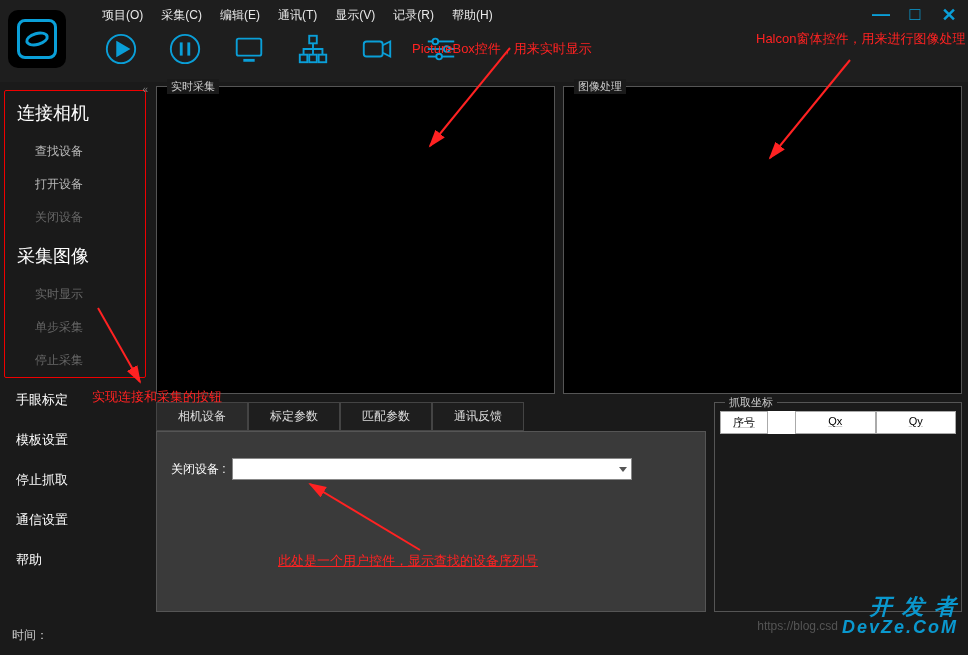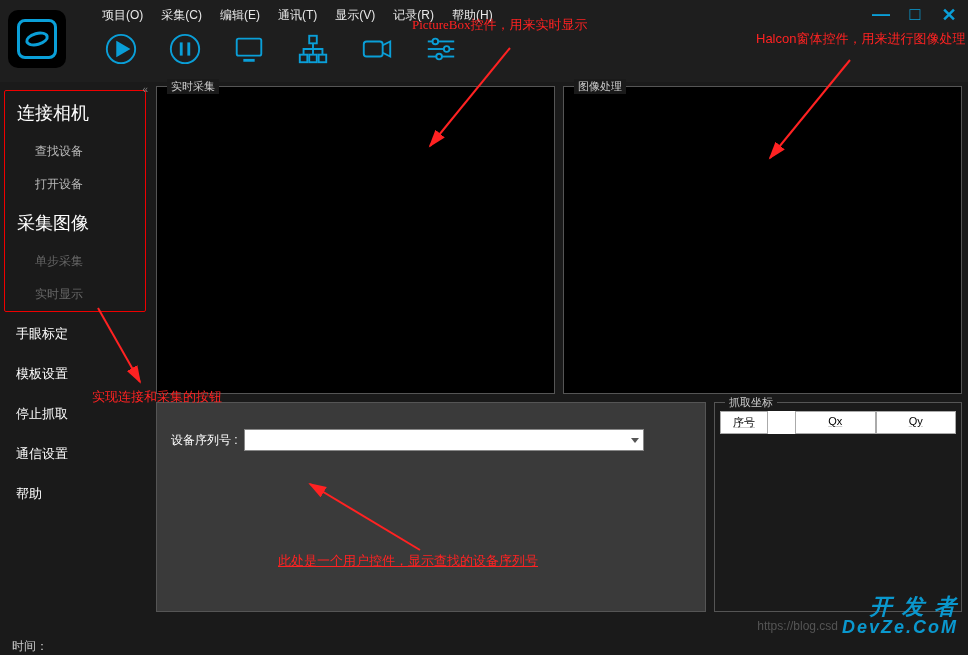--- a/index.html
+++ b/index.html
@@ -44,21 +44,21 @@
 .formrow label { color: #fff; }
 .dropdown { flex: 1; height: 22px; background: #fff; border: 1px solid #888; position: relative; max-width: 400px;}
 .dropdown::after { content: ""; position: absolute; right: 4px; top: 8px; border-left: 4px solid transparent; border-right: 4px solid transparent; border-top: 5px solid #555; }
 
 .coord-panel { width: 248px; border: 1px solid #555; position: relative; text-decoration: underline; }
 .coord-title { position: absolute; top: -8px; left: 10px; background: #1a1a1a; font-size: 11px; padding: 0 4px; }
 .coord-header { display: flex; background: #fff; color: #000; font-size: 11px; margin: 8px 5px 0 5px; }
 .coord-header div { border: 1px solid #aaa; padding: 3px 8px; text-align: center; }
 .ch-0 { width: 48px; } .ch-1 { flex: 1; margin-left: 27px; } .ch-2 { flex: 1; }
 
-.statusbar { height: 28px; display: flex; align-items: flex-end; padding: 0 12px; font-size: 12px; color: #ccc; }
+.statusbar { height: 28px; display: flex; align-items: flex-start; padding: 0 12px; font-size: 12px; color: #ccc; }
 
 .annot { position: absolute; color: #f22; font-size: 13px; pointer-events: none; z-index: 50; font-weight: 500;}
 .arrow { position: absolute; pointer-events: none; z-index: 49; }
 
 .watermark { position:absolute; right: 10px; bottom: 18px; color:#0a9fd8; font-size: 22px; font-weight: bold; letter-spacing: 2px; font-style: italic; text-align:right; line-height: 1.05; z-index:60; opacity: 0.95;}
 .watermark .sub { font-size: 18px; }
 .wm-url { position:absolute; right: 130px; bottom: 22px; color: #555; font-size: 12px; z-index:55;}
 </style>
 </head>
 <body>
@@ -133,66 +133,74 @@
   </div>
 </div>
 
 <div class="main">
   <div class="sidebar">
     <span class="collapse-icon">«</span>
     <div class="side-group">
       <div class="side-head">连接相机</div>
       <div class="side-item">查找设备</div>
       <div class="side-item">打开设备</div>
+      <div class="side-item dim">关闭设备</div>
       <div class="side-head">采集图像</div>
+      <div class="side-item dim">实时显示</div>
       <div class="side-item dim">单步采集</div>
-      <div class="side-item dim">实时显示</div>
+      <div class="side-item dim">停止采集</div>
     </div>
     <div class="side-standalone">手眼标定</div>
     <div class="side-standalone">模板设置</div>
     <div class="side-standalone">停止抓取</div>
     <div class="side-standalone">通信设置</div>
     <div class="side-standalone">帮助</div>
   </div>
 
   <div class="content">
     <div class="viewrow">
       <div class="panel">
         <span class="panel-title">实时采集</span>
       </div>
       <div class="panel">
         <span class="panel-title">图像处理</span>
       </div>
     </div>
     <div class="bottomrow">
       <div class="tabs-panel">
+        <div class="tabbar">
+          <div class="tab active">相机设备</div>
+          <div class="tab">标定参数</div>
+          <div class="tab">匹配参数</div>
+          <div class="tab">通讯反馈</div>
+        </div>
         <div class="tabcontent">
           <div class="formrow">
-            <label>设备序列号 :</label>
+            <label>关闭设备 :</label>
             <div class="dropdown"></div>
           </div>
         </div>
       </div>
       <div class="coord-panel">
         <span class="coord-title">抓取坐标</span>
         <div class="coord-header">
           <div class="ch-0">序号</div>
           <div class="ch-1">Qx</div>
           <div class="ch-2">Qy</div>
         </div>
       </div>
     </div>
   </div>
 </div>
 
 <div class="statusbar">
   <span>时间：</span>
 </div>
 
-<div class="annot" style="left:412px; top:16px;font-family:Liberation Serif, serif;">PictureBox控件，用来实时显示</div>
+<div class="annot" style="left:412px; top:40px;">PictureBox控件，用来实时显示</div>
 <div class="annot" style="left:756px; top:30px;">Halcon窗体控件，用来进行图像处理</div>
 <div class="annot" style="left:92px; top:388px;">实现连接和采集的按钮</div>
 <div class="annot" style="left:278px; top:552px;text-decoration:underline;">此处是一个用户控件，显示查找的设备序列号</div>
 
 <svg class="arrow" style="left:420px; top:46px;" width="100" height="110">
     <defs>
       <marker id="ah1" markerWidth="10" markerHeight="10" refX="8" refY="3" orient="auto">
         <path d="M0,0 L0,6 L9,3 z" fill="#f22"></path>
       </marker>
     </defs>

